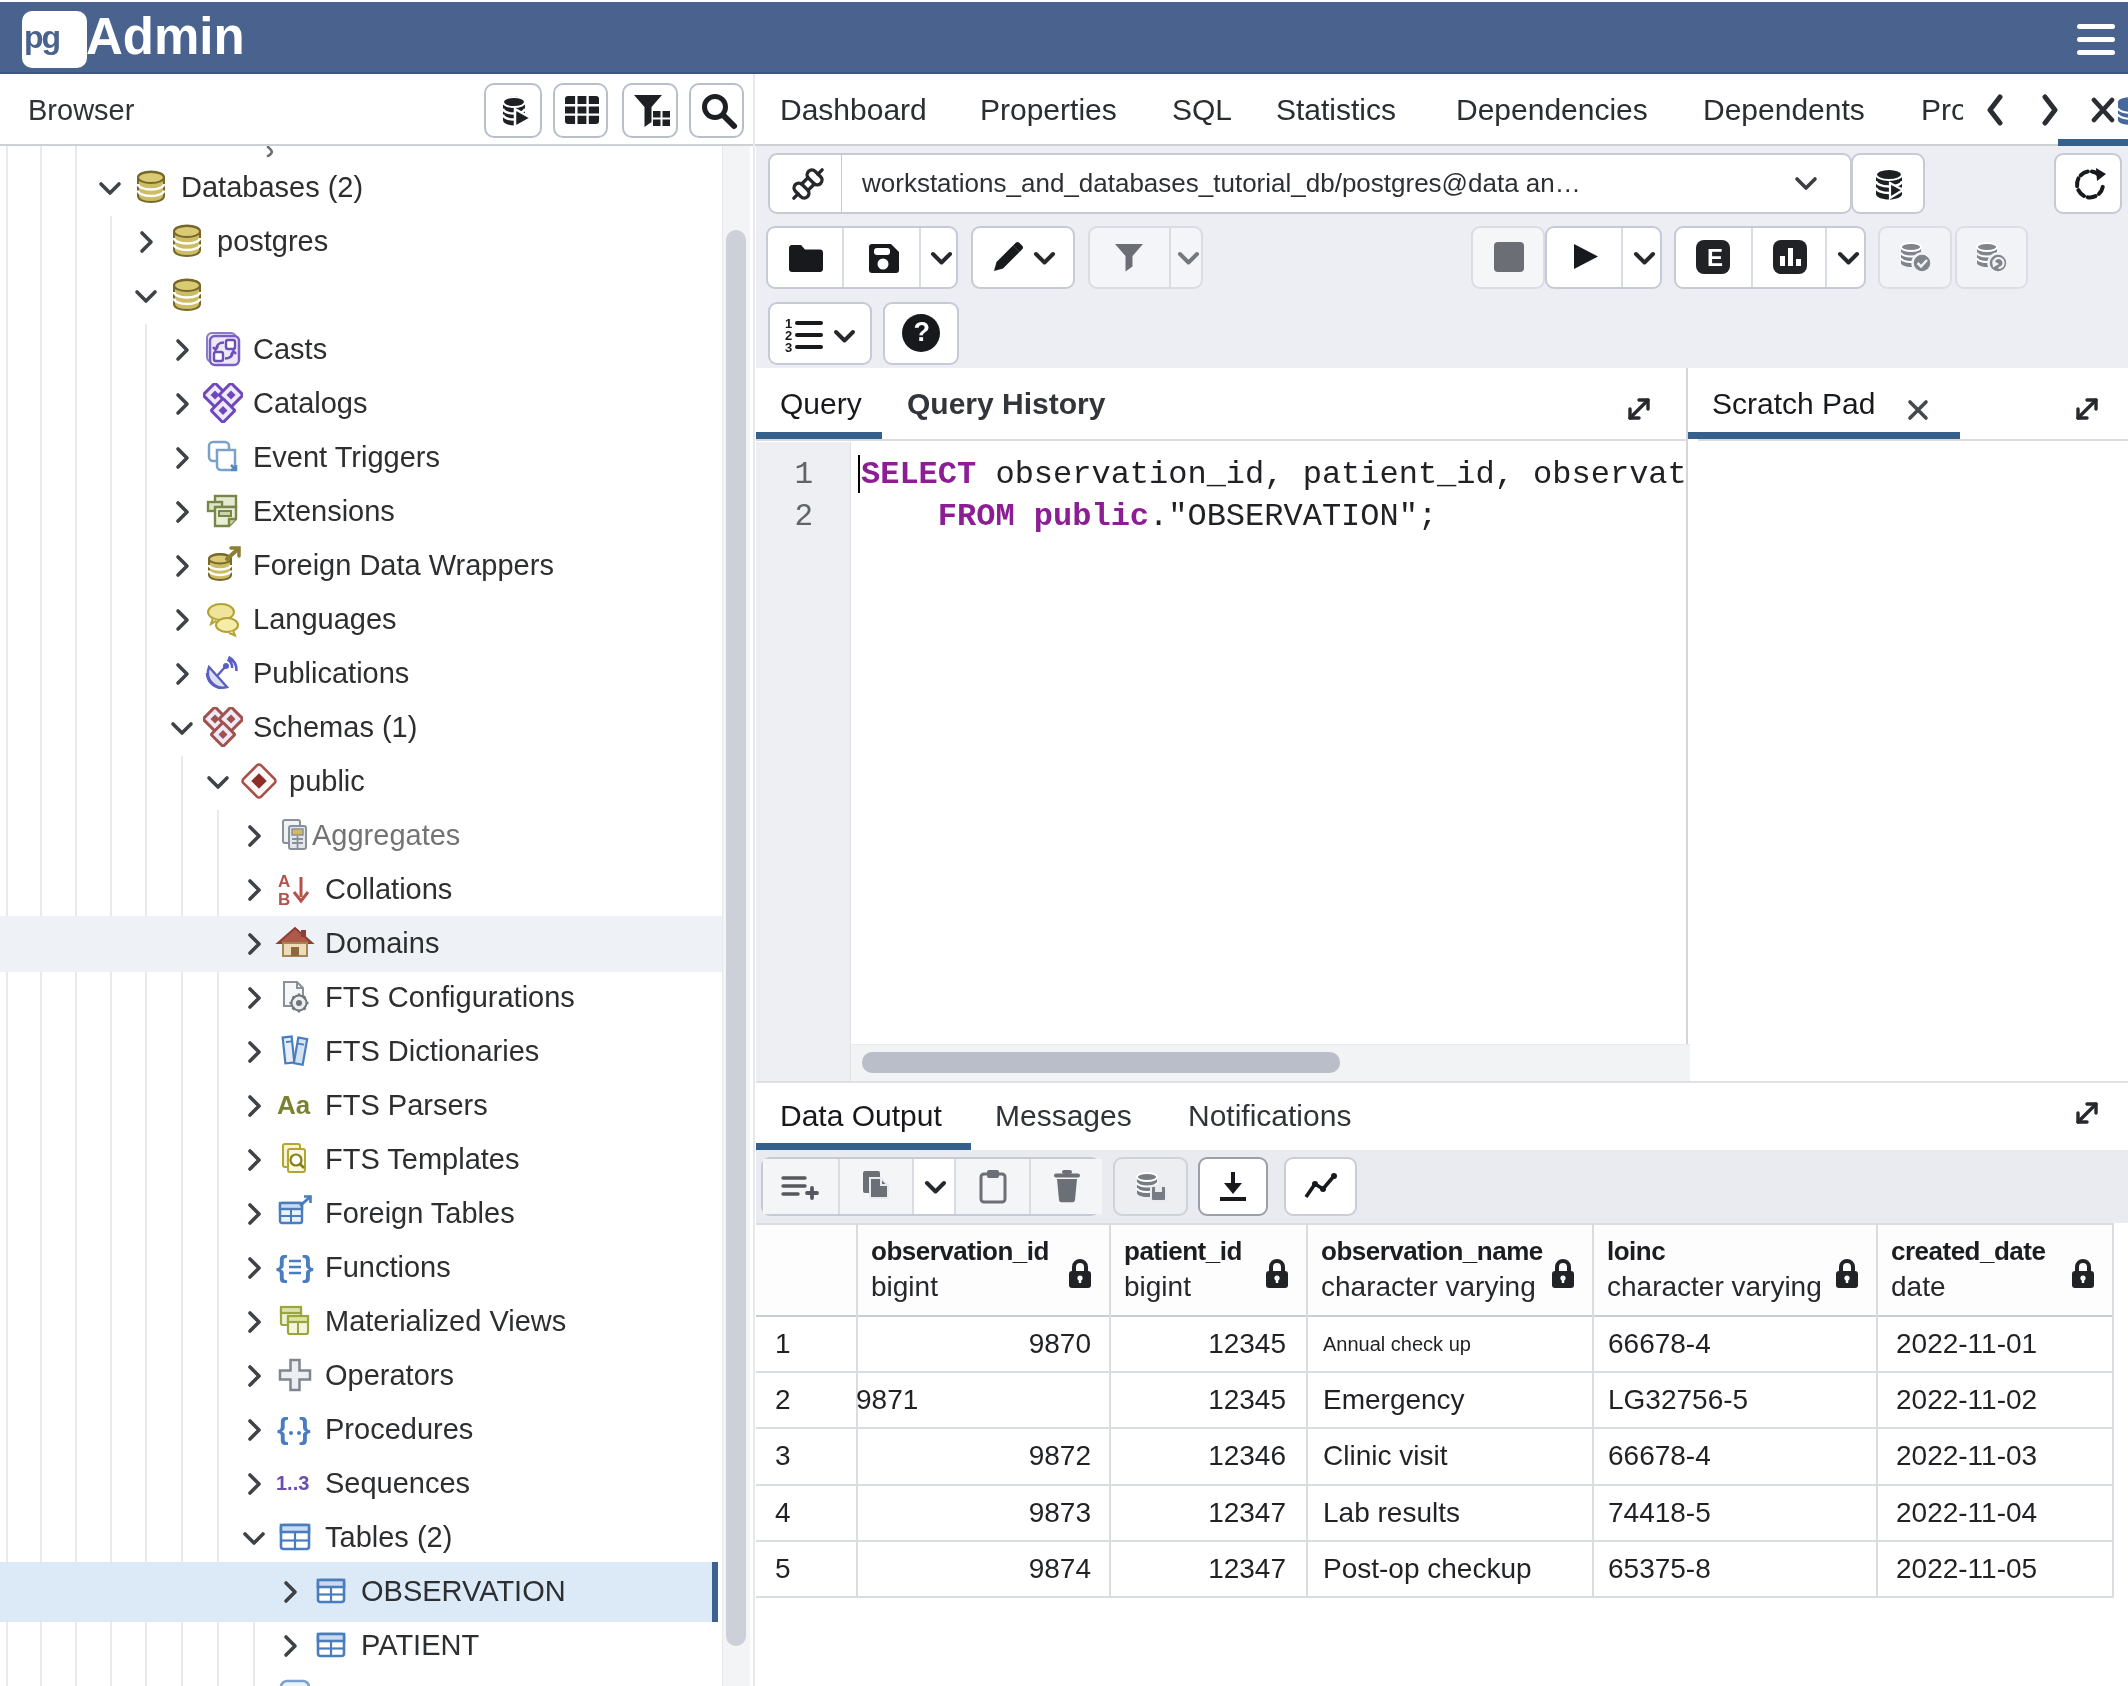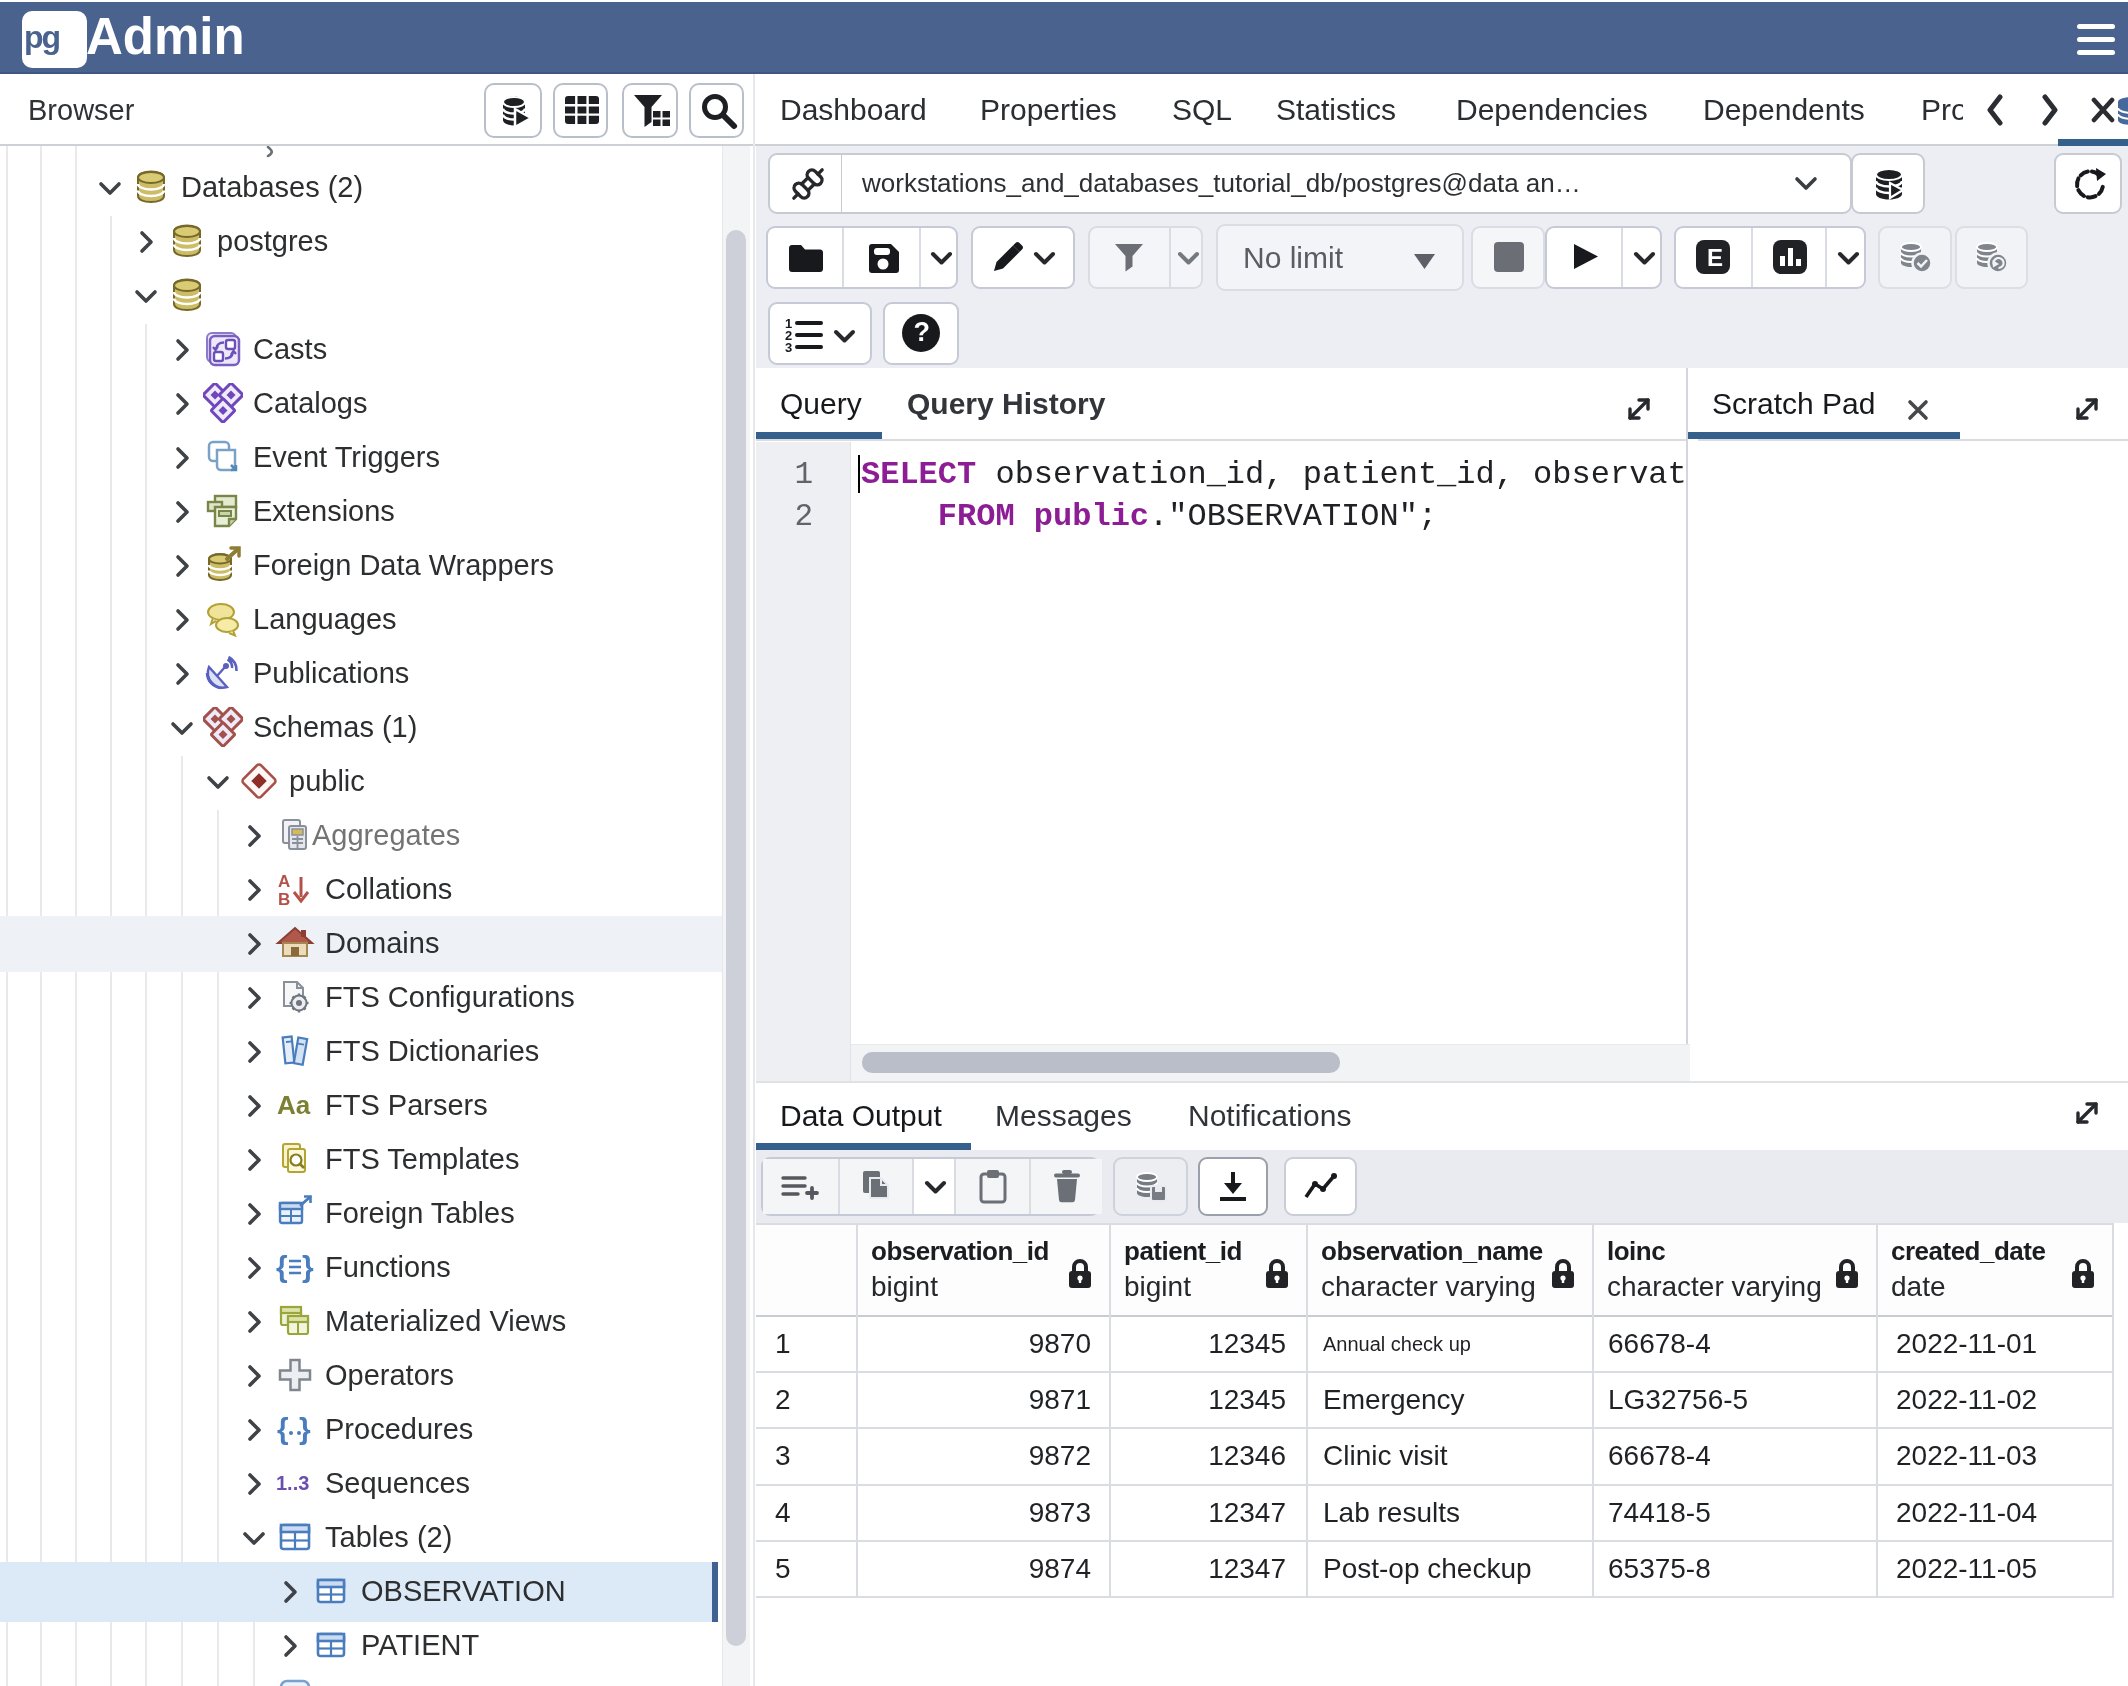--- a/index.html
+++ b/index.html
@@ -454,26 +454,20 @@
         <svg style="position:absolute;left:22px;top:12px;" width="34" height="34" viewBox="0 0 34 34">
           <path d="M3 4 h28 l-10.5 12 v10.5 l-7 5 v-15.5 z" fill="#6b6f75"></path>
         </svg>
       </div>
       <div style="position:absolute;left:79px;top:0;width:36px;height:59px;border-left:2px solid #d9dce2">
         <svg style="position:absolute;left:6px;top:23px;" width="23" height="15" viewBox="0 0 23 15">
           <polyline points="3,3 11.5,11.5 20,3" fill="none" stroke="#74787f" stroke-width="4" stroke-linecap="round" stroke-linejoin="round"></polyline>
         </svg>
       </div>
     </div>
-    <div style="position:absolute;left:1216px;top:224px;width:248px;height:67px;background:#f3f4f7;border:2px solid #d9dce2;border-radius:9px">
-      <div style="position:absolute;left:25px;top:0px;height:63px;line-height:63px;font-size:30px;color:#595d63;font-weight:400;white-space:nowrap;">No limit</div>
-      <svg style="position:absolute;left:196px;top:28px;" width="21" height="15" viewBox="0 0 21 15">
-        <polygon points="0,0 21,0 10.5,15" fill="#5d6167"></polygon>
-      </svg>
-    </div>
     <div style="position:absolute;left:1471px;top:226px;width:74px;height:63px;background:#f5f6f8;border:2px solid #d9dce2;border-radius:9px">
       <svg style="position:absolute;left:21px;top:14px;" width="30" height="30" viewBox="0 0 30 30">
         <rect x="0" y="0" width="30" height="30" rx="4" fill="#6b6f75"></rect>
       </svg>
     </div>
     <div style="position:absolute;left:1545px;top:226px;width:117px;height:63px;background:#fff;border:2px solid #c5cad6;border-radius:9px">
       <div style="position:absolute;left:0px;top:0;width:74px;height:59px;">
         <svg style="position:absolute;left:22px;top:14px;" width="30" height="30" viewBox="0 0 30 30">
           <polygon points="5,2 29,14.5 5,27" fill="#17191c"></polygon>
         </svg>
@@ -709,21 +703,21 @@
     </svg>
     <div style="position:absolute;left:756px;top:1371px;width:1356px;height:2px;background:#d9dce1"></div>
     <div style="position:absolute;left:775px;top:1317.0px;height:54.2px;line-height:54.2px;font-size:28px;color:#1f2124;font-weight:400;white-space:nowrap;">1</div>
     <div style="position:absolute;left:856px;top:1317.0px;width:235px;height:54.2px;line-height:54.2px;font-size:28px;color:#1f2124;text-align:right">9870</div>
     <div style="position:absolute;left:1109px;top:1317.0px;width:177px;height:54.2px;line-height:54.2px;font-size:28px;color:#1f2124;text-align:right">12345</div>
     <div style="position:absolute;left:1323px;top:1317.0px;height:54.2px;line-height:54.2px;font-size:20px;color:#1f2124;font-weight:400;white-space:nowrap;">Annual check up</div>
     <div style="position:absolute;left:1608px;top:1317.0px;height:54.2px;line-height:54.2px;font-size:28px;color:#1f2124;font-weight:400;white-space:nowrap;">66678-4</div>
     <div style="position:absolute;left:1896px;top:1317.0px;height:54.2px;line-height:54.2px;font-size:28px;color:#1f2124;font-weight:400;white-space:nowrap;">2022-11-01</div>
     <div style="position:absolute;left:756px;top:1427px;width:1356px;height:2px;background:#d9dce1"></div>
     <div style="position:absolute;left:775px;top:1373.2px;height:54.2px;line-height:54.2px;font-size:28px;color:#1f2124;font-weight:400;white-space:nowrap;">2</div>
-    <div style="position:absolute;left:856px;top:1373.2px;width:235px;height:54.2px;line-height:54.2px;font-size:28px;color:#1f2124;text-align:right">9871</div>
+    <div style="position:absolute;left:856px;top:1373.2px;width:235px;height:54.2px;line-height:54.2px;font-size:28px;color:#1f2124;">9871</div>
     <div style="position:absolute;left:1109px;top:1373.2px;width:177px;height:54.2px;line-height:54.2px;font-size:28px;color:#1f2124;text-align:right">12345</div>
     <div style="position:absolute;left:1323px;top:1373.2px;height:54.2px;line-height:54.2px;font-size:28px;color:#1f2124;font-weight:400;white-space:nowrap;">Emergency</div>
     <div style="position:absolute;left:1608px;top:1373.2px;height:54.2px;line-height:54.2px;font-size:28px;color:#1f2124;font-weight:400;white-space:nowrap;">LG32756-5</div>
     <div style="position:absolute;left:1896px;top:1373.2px;height:54.2px;line-height:54.2px;font-size:28px;color:#1f2124;font-weight:400;white-space:nowrap;">2022-11-02</div>
     <div style="position:absolute;left:756px;top:1484px;width:1356px;height:2px;background:#d9dce1"></div>
     <div style="position:absolute;left:775px;top:1429.4px;height:54.2px;line-height:54.2px;font-size:28px;color:#1f2124;font-weight:400;white-space:nowrap;">3</div>
     <div style="position:absolute;left:856px;top:1429.4px;width:235px;height:54.2px;line-height:54.2px;font-size:28px;color:#1f2124;text-align:right">9872</div>
     <div style="position:absolute;left:1109px;top:1429.4px;width:177px;height:54.2px;line-height:54.2px;font-size:28px;color:#1f2124;text-align:right">12346</div>
     <div style="position:absolute;left:1323px;top:1429.4px;height:54.2px;line-height:54.2px;font-size:28px;color:#1f2124;font-weight:400;white-space:nowrap;">Clinic visit</div>
     <div style="position:absolute;left:1608px;top:1429.4px;height:54.2px;line-height:54.2px;font-size:28px;color:#1f2124;font-weight:400;white-space:nowrap;">66678-4</div>

